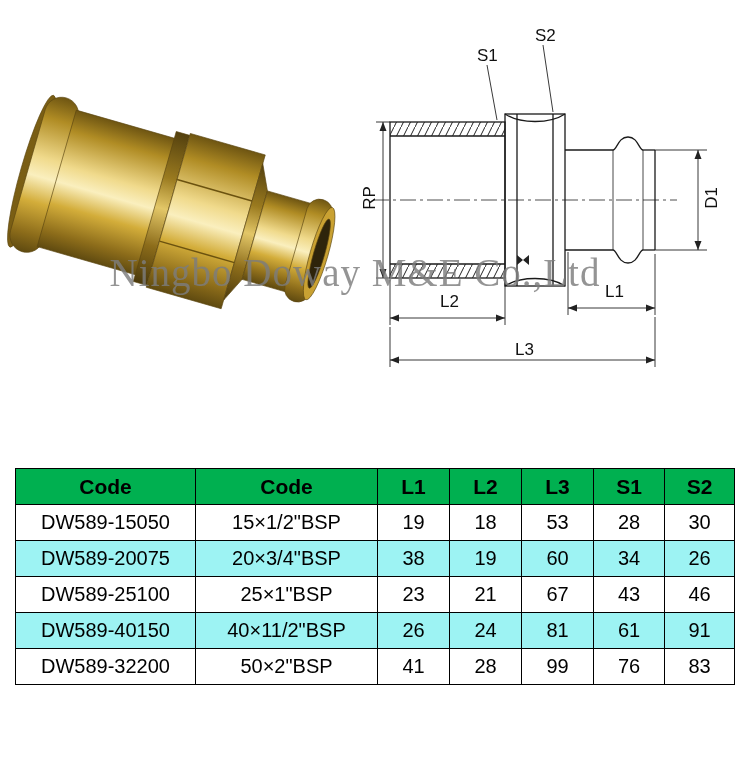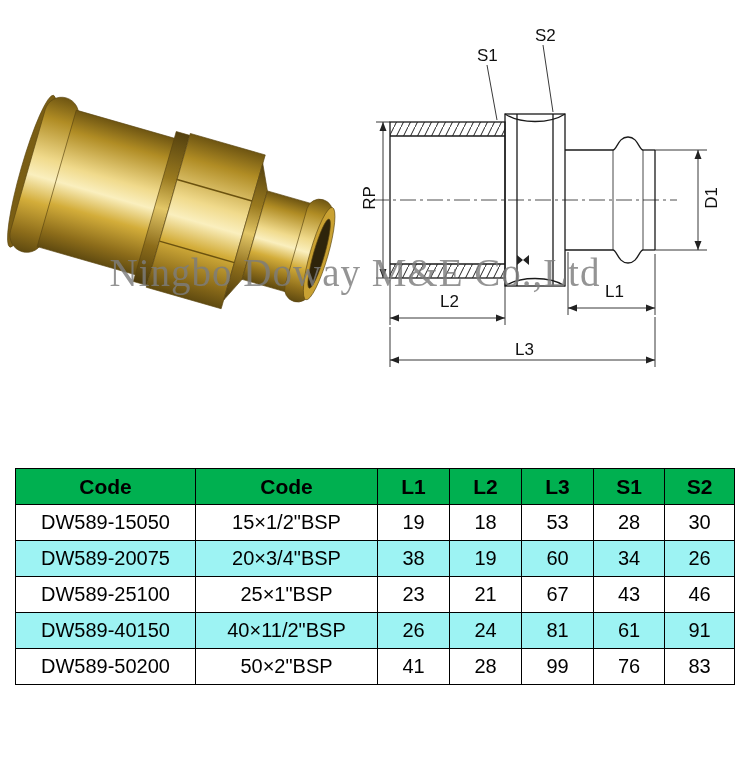--- a/index.html
+++ b/index.html
@@ -207,21 +207,21 @@
       <tr>
         <td>DW589-40150</td>
         <td>40×11/2"BSP</td>
         <td>26</td>
         <td>24</td>
         <td>81</td>
         <td>61</td>
         <td>91</td>
       </tr>
       <tr>
-        <td>DW589-50200</td>
+        <td>DW589-32200</td>
         <td>50×2"BSP</td>
         <td>41</td>
         <td>28</td>
         <td>99</td>
         <td>76</td>
         <td>83</td>
       </tr>
     </tbody>
   </table>
 </div>

